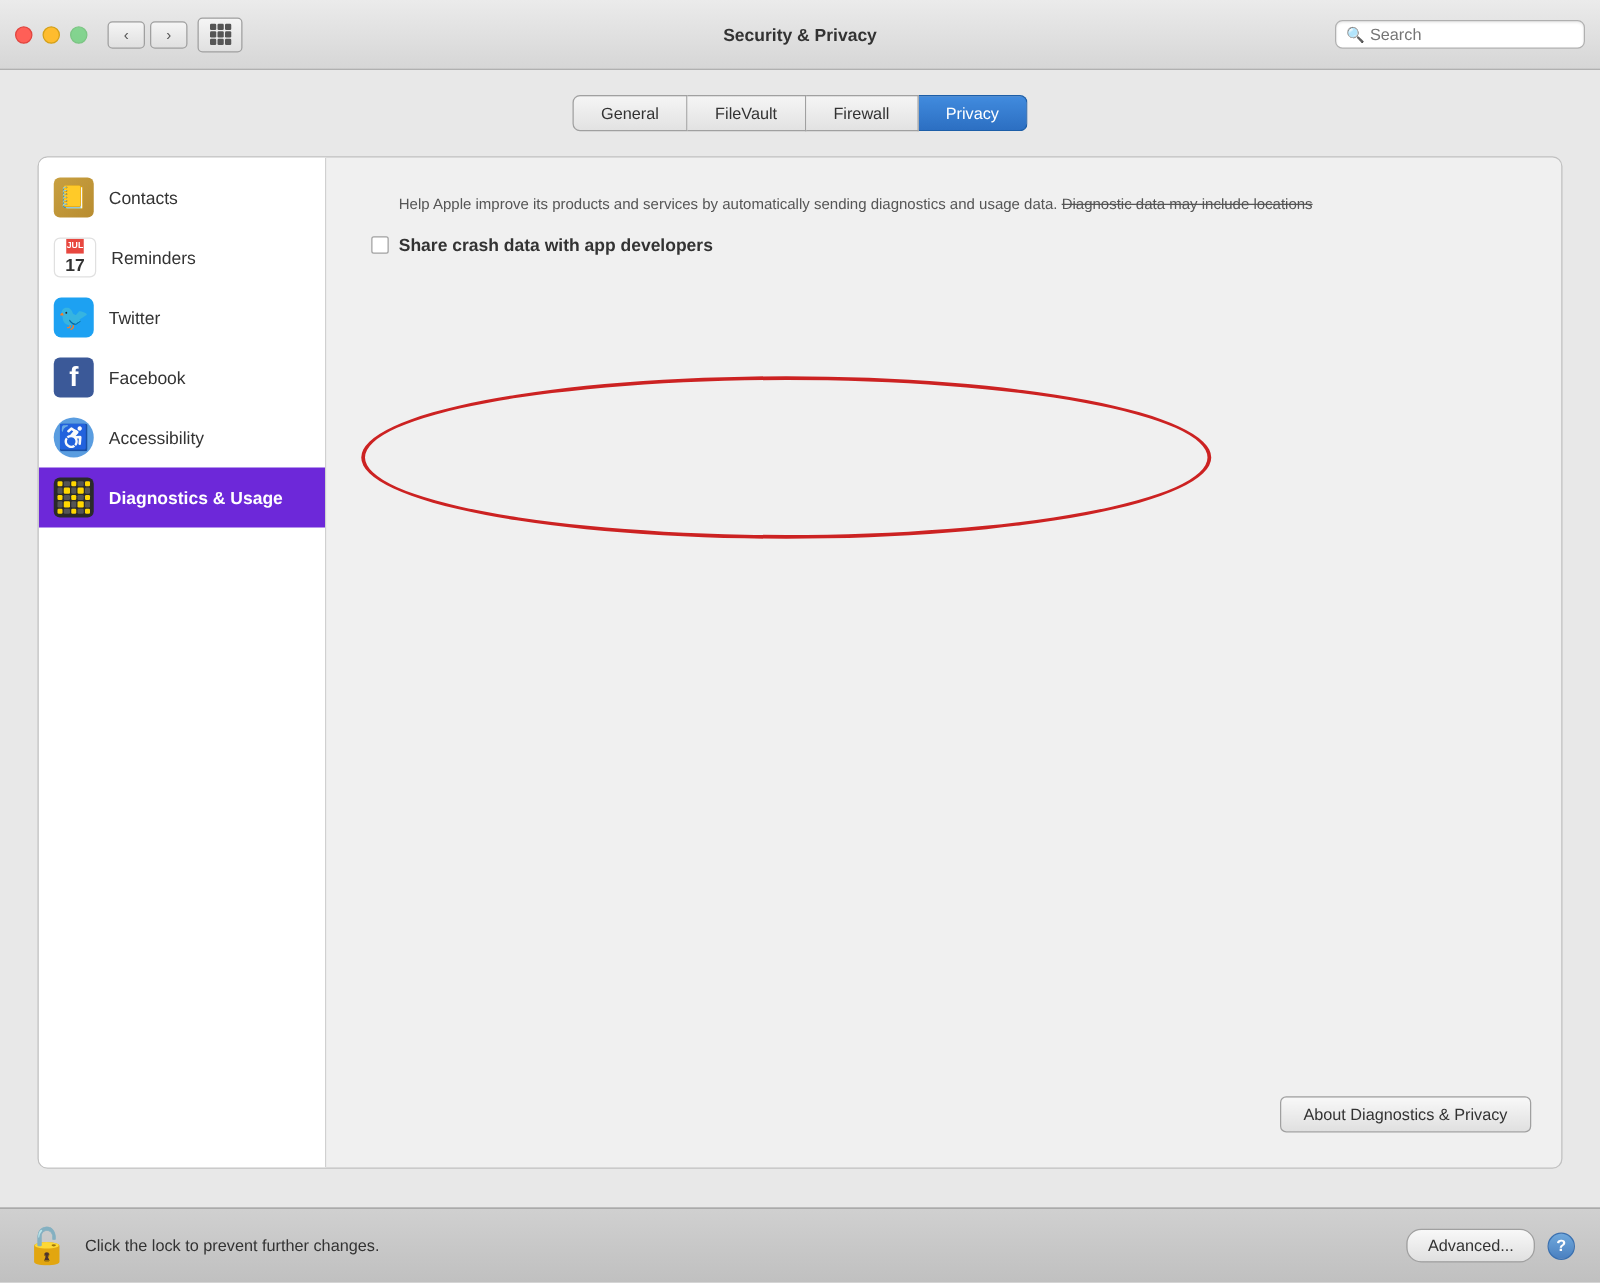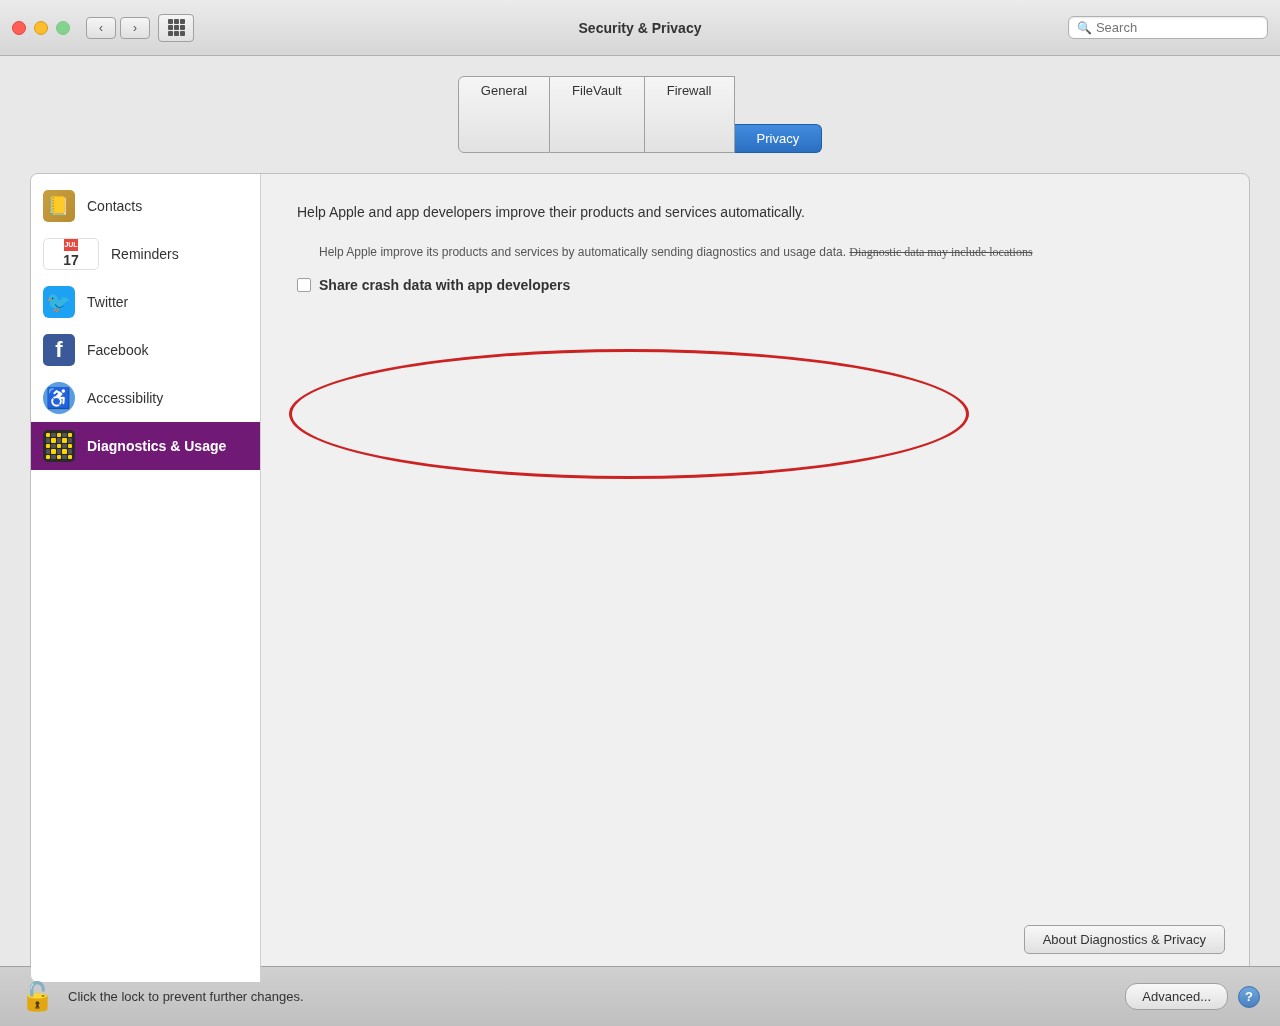--- a/index.html
+++ b/index.html
@@ -119,21 +119,20 @@
       cursor: pointer;
       color: #333;
     }
     .tab:first-child { border-radius: 6px 0 0 6px; text-align: center; }
     .tab:last-child { border-radius: 0 6px 6px 0; }
     .tab + .tab { border-left: none; }
     .tab.active {
       background: linear-gradient(to bottom, #418bde, #2c6fc2);
       color: #fff;
       border-color: #1c5ea8;
-      margin-top: 48px;
     }
 
     
     .content-panel {
       background: #f0f0f0;
       border: 1px solid #c0c0c0;
       border-radius: 8px;
       display: flex;
       overflow: hidden;
       height: calc(100% - 60px);
@@ -149,21 +148,21 @@
       padding: 8px 0;
     }
     .sidebar-item {
       display: flex;
       align-items: center;
       padding: 8px 12px;
       cursor: pointer;
       gap: 12px;
     }
     .sidebar-item.active {
-      background: #701a75;
+      background: #6d28d9;
     }
     .sidebar-item.active .item-label { color: #fff; font-weight: 600; }
     .item-label { font-size: 14px; color: #333; }
     .item-icon {
       width: 32px;
       height: 32px;
       border-radius: 6px;
       display: flex;
       align-items: center;
       justify-content: center;
@@ -229,21 +228,20 @@
     .desc-text {
       font-size: 12px;
       color: #555;
       line-height: 1.5;
       margin-left: 22px;
       margin-bottom: 16px;
     }
 
     .strikethrough {
       text-decoration: line-through;
-      font-family: Liberation Serif, serif;
     }
 
     
     .oval-annotation {
       position: absolute;
       top: 175px;
       left: 28px;
       width: 680px;
       height: 130px;
       border: 3px solid #cc2222;
@@ -307,21 +305,21 @@
       font-weight: bold;
       display: flex;
       align-items: center;
       justify-content: center;
       margin-left: 10px;
       cursor: pointer;
     }
 
     
     .calendar-icon {
-      width: 56px;
+      width: 34px;
       height: 32px;
       border-radius: 5px;
       border: 1px solid #e0e0e0;
       overflow: hidden;
       display: flex;
       flex-direction: column;
     }
     .cal-header {
       background: #e8473f;
       color: #fff;
@@ -496,21 +494,20 @@
             <div class="diag-dot off"></div>
             <div class="diag-dot on"></div>
             <div class="diag-dot off"></div>
             <div class="diag-dot on"></div>
         </div>
         <span class="item-label">Diagnostics &amp; Usage</span>
       </div>
     </div>
 
     <div class="main-content">
-      <p class="intro-text">Help Apple and app developers improve their products and services automatically.</p>
 
       <p class="desc-text">
         <span>Help Apple improve its products and services by automatically sending diagnostics and usage data.</span>
         <span class="strikethrough">Diagnostic data may include locations</span>
       </p>
 
       <div class="checkbox-row">
         <div class="checkbox"></div>
         <span class="checkbox-label">Share crash data with app developers</span>
       </div>

